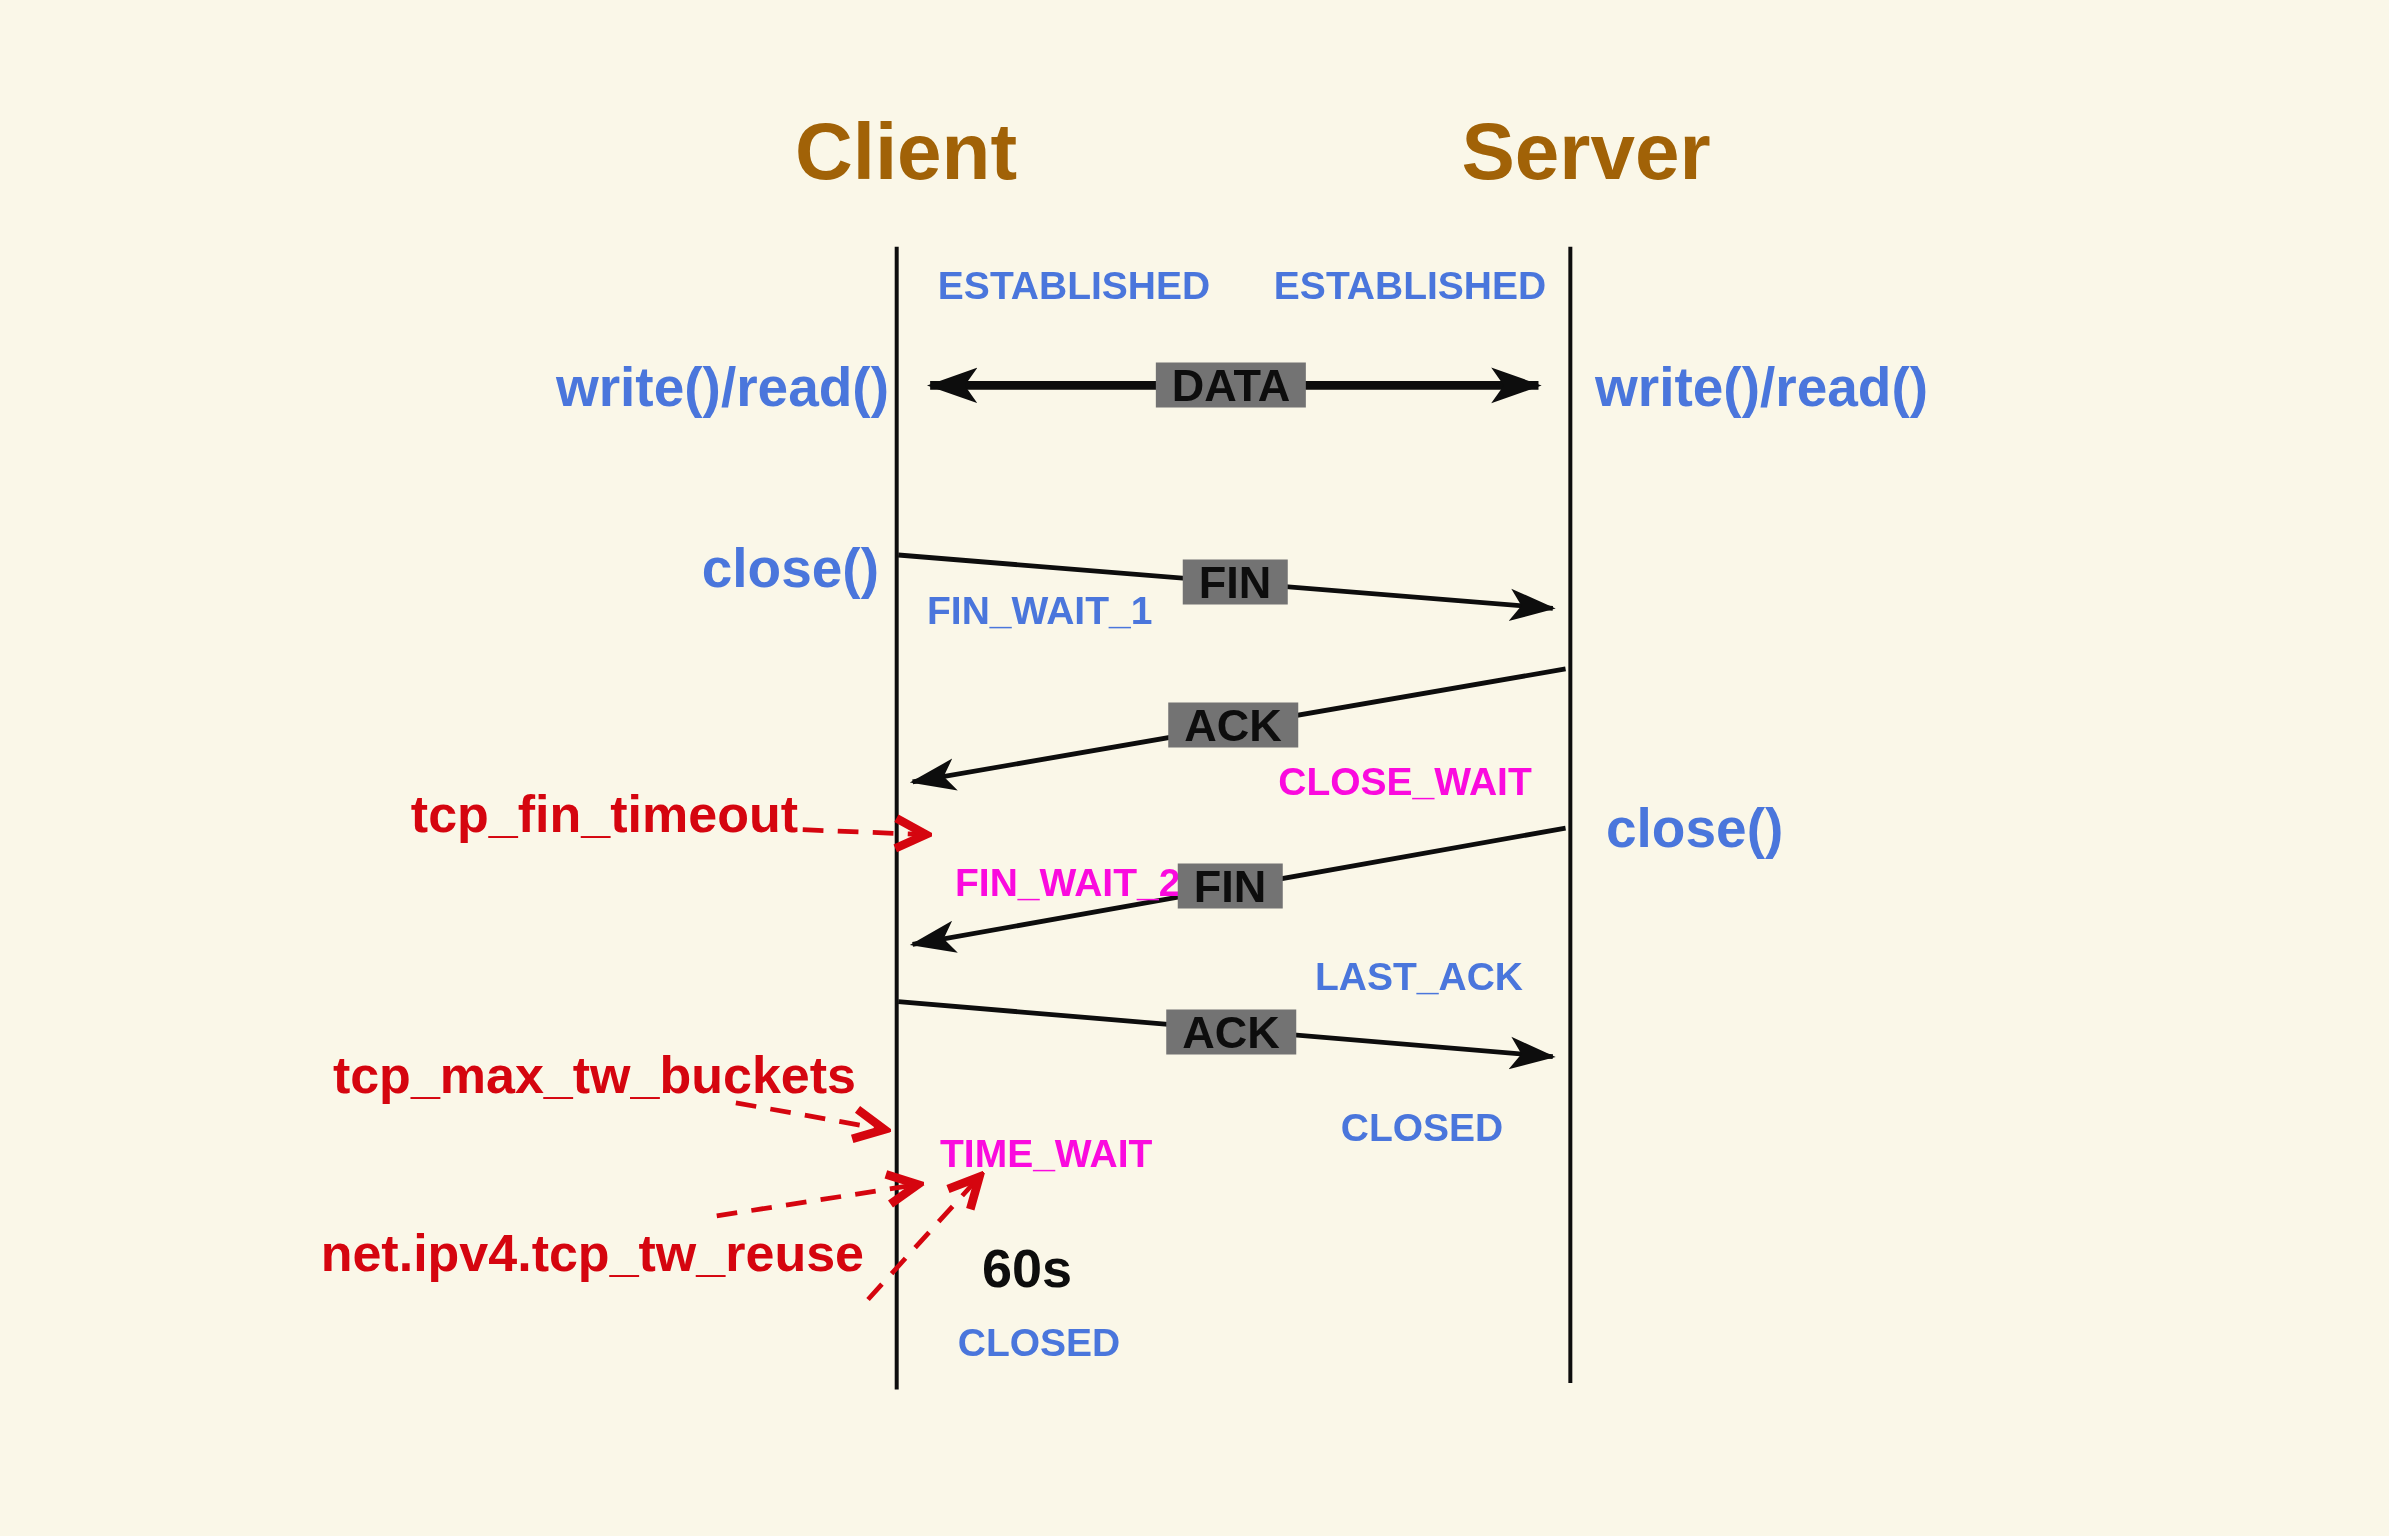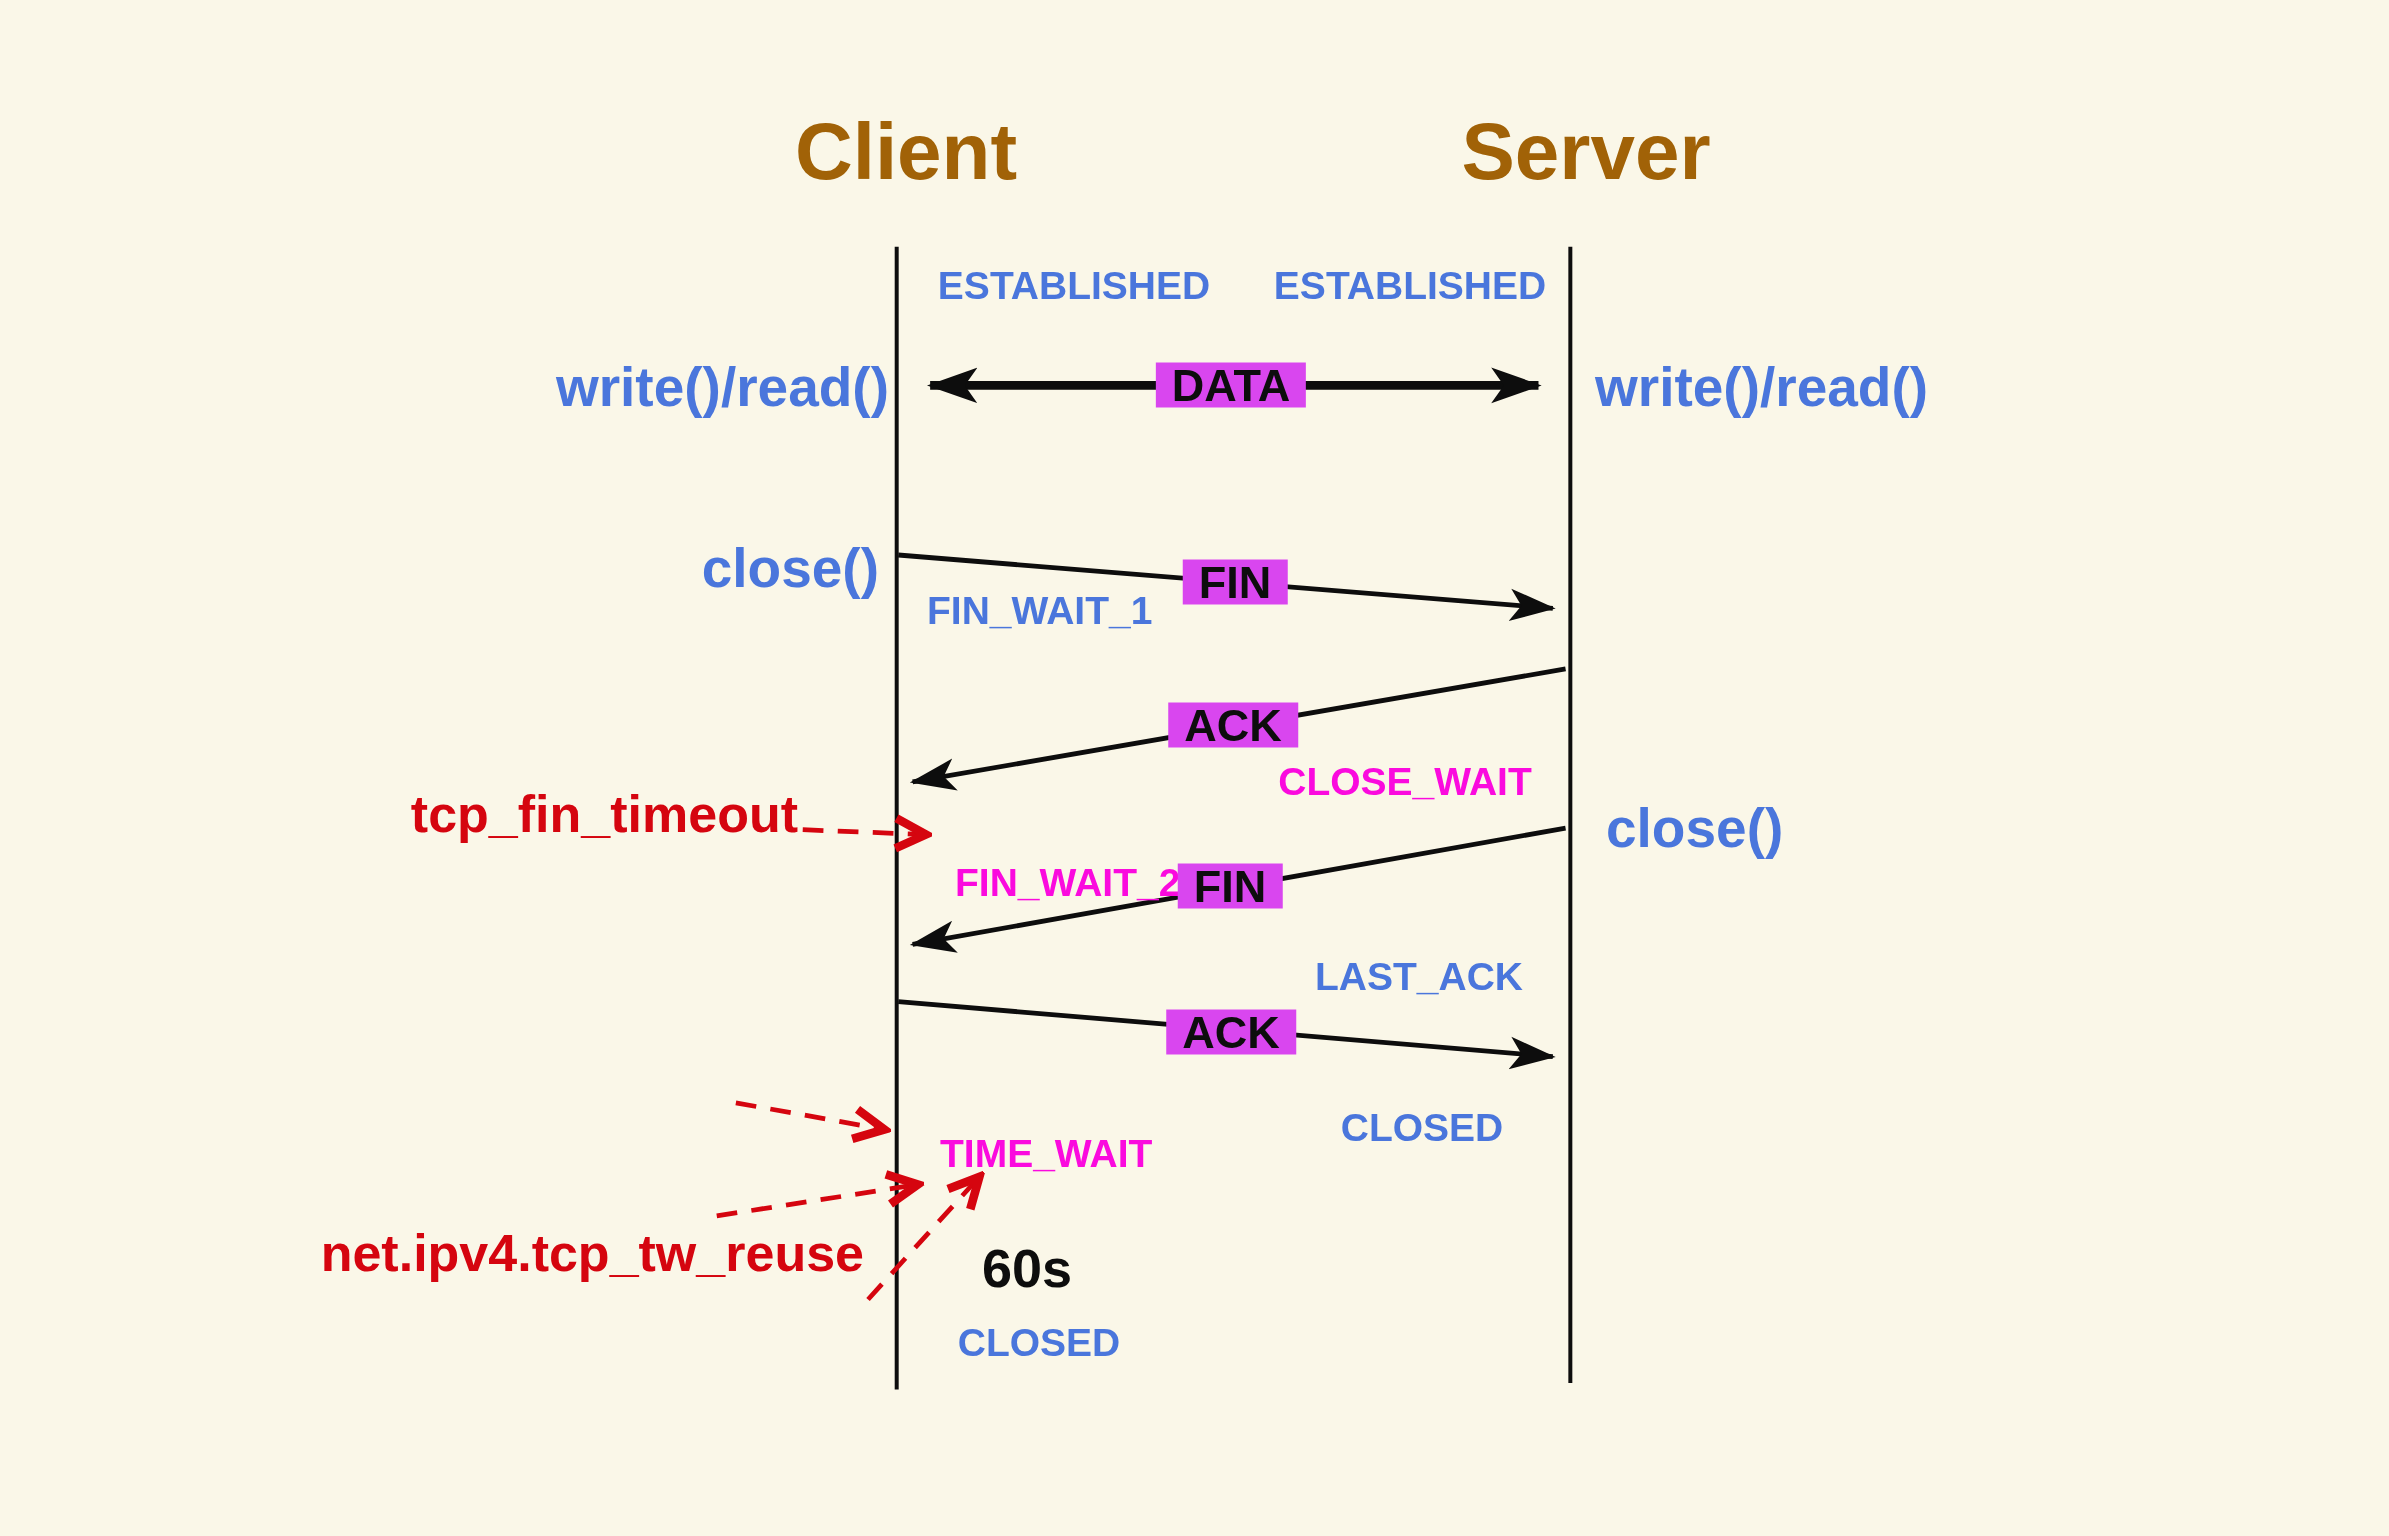--- a/index.html
+++ b/index.html
@@ -26,21 +26,21 @@
   }
   .c{transform:translate(-50%,-50%);}
   .r{transform:translate(-100%,-50%);}
   .l{transform:translate(0,-50%);}
   .title{font-size:80px;color:#a16207;}
   .blue{color:#4a76dc;}
   .mag{color:#fa0ade;}
   .red{color:#d5050f;font-size:52px;}
   .msg{font-size:45px;}
   .api{font-size:55px;}
-  .mask{background:#d946ef;padding:0 16px;}
+  .mask{background:#737373;padding:0 16px;}
   .small{font-size:54px;}
 </style>
 </head>
 <body>
 
 <div class="canvas">
 
   <svg class="wires" width="2389" height="1536" viewBox="0 0 3000 1929">
     <defs>
       <marker id="mArrow" viewBox="0 0 10 8" refX="9" refY="4" markerWidth="10" markerHeight="8" markerUnits="strokeWidth" orient="auto">
@@ -104,20 +104,21 @@
   <div class="lbl blue api l" style="left:1606px;top:828px">close()</div>
 
   <div class="lbl msg c mask" style="left:1230px;top:886px">FIN</div>
 
   <div class="lbl blue c" style="left:1419px;top:976px">LAST_ACK</div>
 
   <div class="lbl msg c mask" style="left:1231px;top:1032px">ACK</div>
 
   <div class="lbl blue c" style="left:1422px;top:1127px">CLOSED</div>
 
+  <div class="lbl red r" style="left:856px;top:1075px">tcp_max_tw_buckets</div>
 
   <div class="lbl mag l" style="left:940px;top:1153px">TIME_WAIT</div>
 
   <div class="lbl red r" style="left:864px;top:1253px">net.ipv4.tcp_tw_reuse</div>
 
 
   <div class="lbl small c" style="left:1027px;top:1268px">60s</div>
 
   <div class="lbl blue c" style="left:1039px;top:1342px">CLOSED</div>
 

